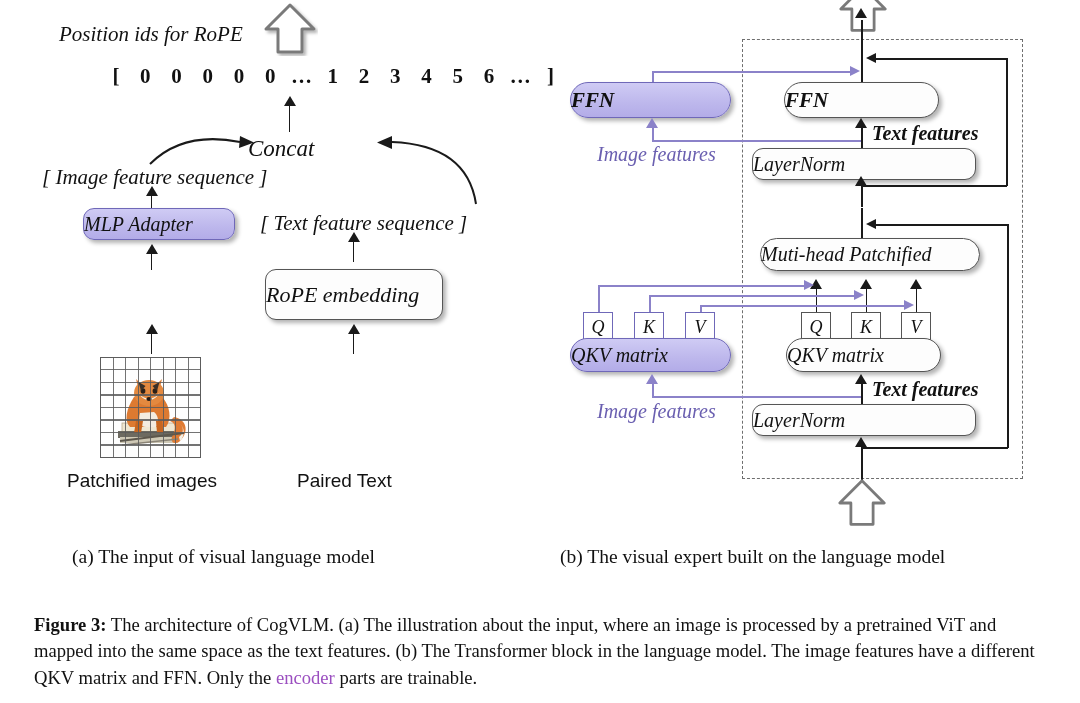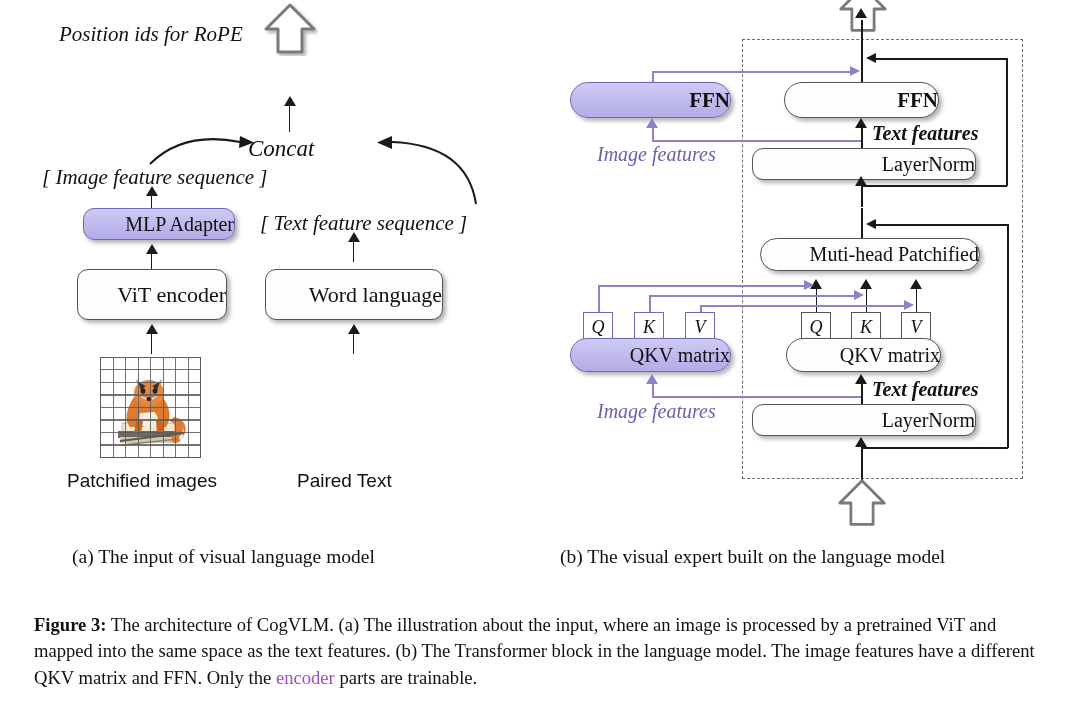--- a/index.html
+++ b/index.html
@@ -13,21 +13,22 @@
   }
   .fig{position:absolute;inset:0;}
   .abs{position:absolute;}
 
   
   .box{
     position:absolute;
     box-sizing:border-box;
     background:#fdfdfd;
     border:1.4px solid #555;
-    display:flex;align-items:center;justify-content:flex-end;
+    display:flex;align-items:center;justify-content:flex-start;
+    font-style:italic;
     color:#111;
     box-shadow:3px 3px 4px rgba(0,0,0,0.30);
   }
   .rect{border-radius:11px;}
   .round{border-radius:999px;}
   .purple{
     background:linear-gradient(180deg,#cfcbf4 0%,#bdb7ec 60%,#b3ace8 100%);
     border:1.4px solid #6f68b8;
     color:#101010;
   }
@@ -128,20 +129,37 @@
         <filter id="sh1" x="-30%" y="-30%" width="180%" height="180%">
           <feDropShadow dx="2.5" dy="2.5" stdDeviation="1.6" flood-color="#000" flood-opacity="0.30"></feDropShadow>
         </filter>
       </defs>
       <path d="M28 3 L52 27 L40 27 L40 50 L16 50 L16 27 L4 27 Z" fill="#ffffff" stroke="#7a7a7a" stroke-width="3" stroke-linejoin="round" filter="url(#sh1)"></path>
     </svg>
   </div>
 
   <div class="posid" style="left:59px;top:22px;">Position ids for RoPE</div>
 
+  <div class="seqrow" style="left:105px;top:64px;">
+    <span style="width:22px;text-align:center;">[</span>
+    <span style="width:26px;text-align:center;">0</span>
+    <span style="width:26px;text-align:center;">0</span>
+    <span style="width:26px;text-align:center;">0</span>
+    <span style="width:26px;text-align:center;">0</span>
+    <span style="width:26px;text-align:center;">0</span>
+    <span style="width:26px;text-align:center;">…</span>
+    <span style="width:26px;text-align:center;">1</span>
+    <span style="width:26px;text-align:center;">2</span>
+    <span style="width:26px;text-align:center;">3</span>
+    <span style="width:26px;text-align:center;">4</span>
+    <span style="width:26px;text-align:center;">5</span>
+    <span style="width:26px;text-align:center;">6</span>
+    <span style="width:26px;text-align:center;">…</span>
+    <span style="width:24px;text-align:center;">]</span>
+  </div>
 
   <div class="vline thin" style="left:289px;top:104px;height:28px;"></div>
   <div class="arrowhead" style="left:284px;top:96px;"></div>
 
   <div class="concat" style="left:248px;top:136px;">Concat</div>
 
   <svg class="abs" style="left:148px;top:130px;" width="110" height="40" viewBox="0 0 110 40">
     <path d="M2 34 C 28 8, 62 6, 92 12" fill="none" stroke="#1a1a1a" stroke-width="2"></path>
     <path d="M92 6 L106 12.5 L91 18 Z" fill="#1a1a1a"></path>
   </svg>
@@ -161,26 +179,23 @@
   <div class="box rect purple" style="left:83px;top:208px;width:152px;height:32px;font-size:20px;">
     <span>MLP Adapter</span>
   </div>
 
   <div class="vline thin" style="left:151px;top:252px;height:18px;"></div>
   <div class="arrowhead" style="left:146px;top:244px;"></div>
 
   <div class="vline thin" style="left:353px;top:240px;height:22px;"></div>
   <div class="arrowhead" style="left:348px;top:232px;"></div>
 
-  <div class="box rect" style="left:77px;top:269px;width:150px;height:51px;font-size:22px;">
-    <span>ViT encoder</span>
-  </div>
 
   <div class="box rect" style="left:265px;top:269px;width:178px;height:51px;font-size:22px;">
-    <span>Word language</span>
+    <span>RoPE embedding</span>
   </div>
 
   <div class="vline thin" style="left:151px;top:332px;height:22px;"></div>
   <div class="arrowhead" style="left:146px;top:324px;"></div>
 
   <div class="vline thin" style="left:353px;top:332px;height:22px;"></div>
   <div class="arrowhead" style="left:348px;top:324px;"></div>
 
   <div class="fox-wrap" style="left:100px;top:357px;width:101px;height:101px;background:#fefefe;">
     <svg width="101" height="101" viewBox="0 0 101 101" style="position:absolute;inset:0;">

